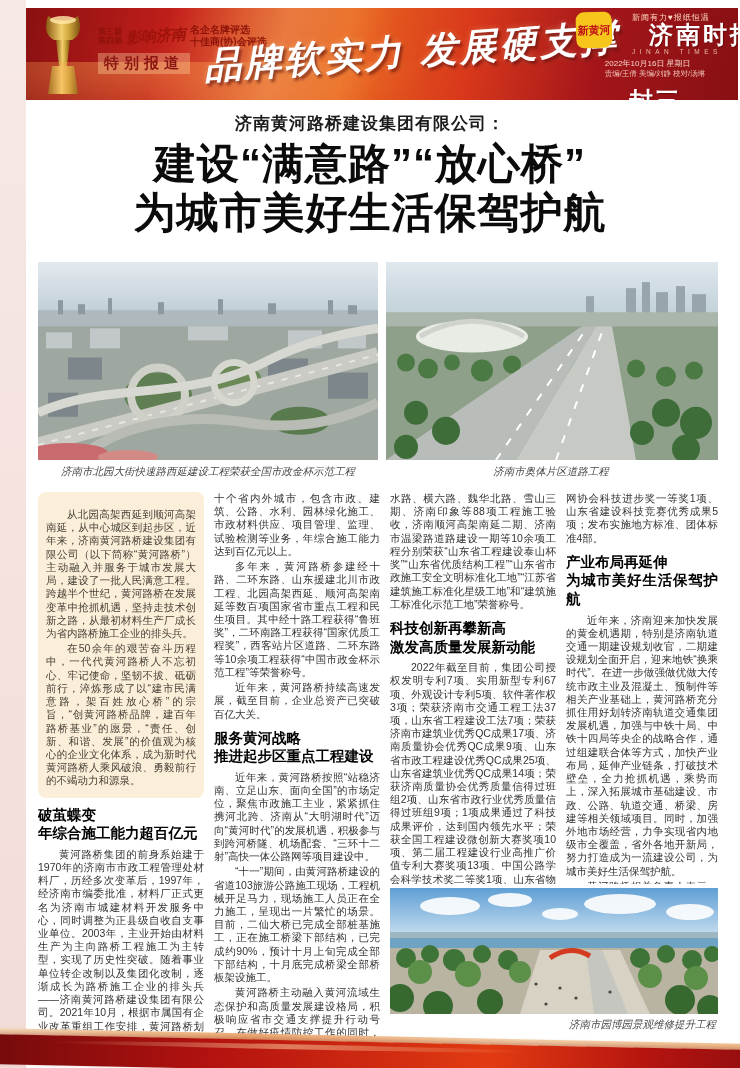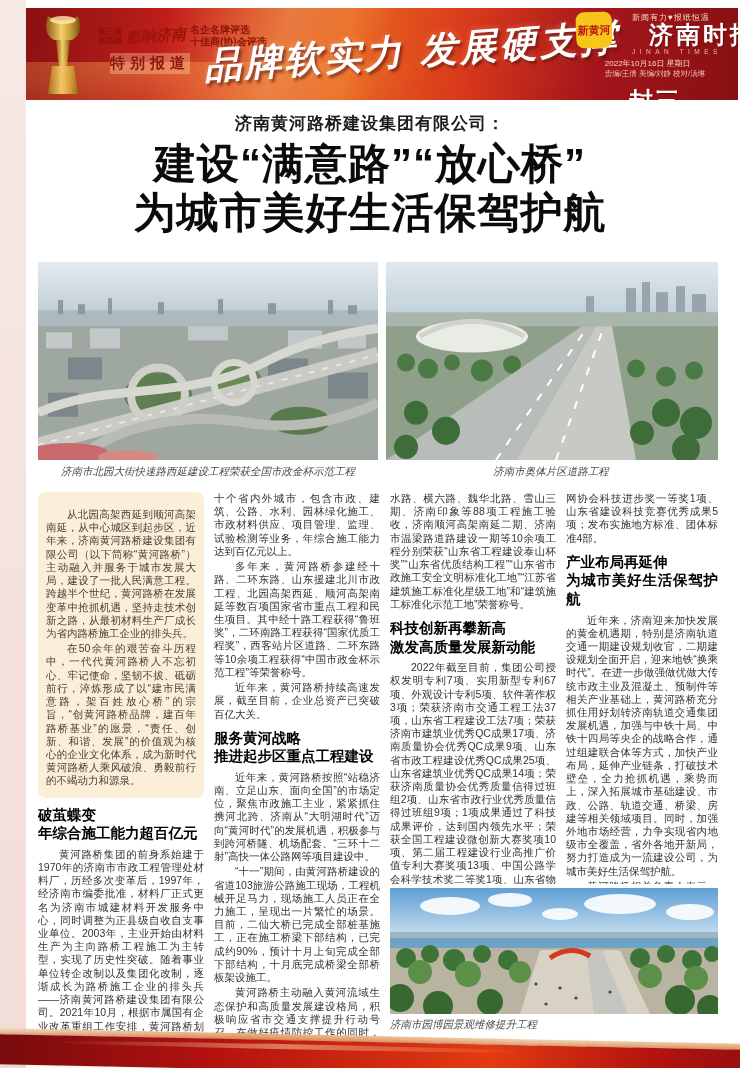--- a/index.html
+++ b/index.html
@@ -21,21 +21,21 @@
   .banner::after{content:"";position:absolute;left:-20px;top:54px;width:430px;height:80px;
     background:radial-gradient(ellipse at 30% 0%,rgba(255,170,80,.45),rgba(255,170,80,0) 70%);}
   .trophy{position:absolute;left:8px;top:2px;width:58px;height:88px;}
   .award{position:absolute;left:72px;top:16px;width:190px;color:#8c1208;z-index:2;}
   .award-row{display:flex;align-items:center;gap:4px;}
   .award-ed{font-size:8px;font-weight:bold;line-height:1.15;color:#8c1208;}
   .award-name{font-size:15px;font-weight:bold;font-style:italic;
     font-family:"Liberation Serif","DejaVu Serif",serif;color:#9c130a;transform:rotate(-4deg);}
   .award-subs{font-size:10px;font-weight:bold;line-height:1.2;color:#8c1208;}
   .special{margin-top:5px;display:inline-block;font-size:15px;font-weight:900;letter-spacing:5px;
-    color:#8b1510;background:rgba(255,220,170,.35);padding:1px 0;border-radius:0;margin-left:12px;}
+    color:#8b1510;background:rgba(255,220,170,.35);padding:1px 6px;border-radius:0;}
   .slogan{position:absolute;left:178px;top:20px;width:390px;z-index:3;
     font-size:37px;font-weight:900;font-style:italic;letter-spacing:3px;color:#ffffff;
     transform:rotate(-4deg);text-shadow:2px 3px 3px rgba(80,0,0,.6),0 0 6px rgba(255,230,180,.35);
     font-family:"DejaVu Sans",sans-serif;white-space:nowrap;}
   .masthead{position:absolute;right:4px;top:4px;width:158px;z-index:3;color:#fff;}
   .m-top{display:flex;gap:5px;align-items:flex-start;}
   .app-logo{width:36px;height:36px;background:#f6c61d;border-radius:8px;flex:0 0 36px;
     display:flex;align-items:center;justify-content:center;font-size:11px;font-weight:900;
     color:#c01118;font-family:"Liberation Serif","DejaVu Serif",serif;transform:rotate(-2deg);}
   .m-names{flex:1;min-width:0;margin-left:15px;}
@@ -58,21 +58,21 @@
 
   
   .photo{position:absolute;top:262px;height:198px;overflow:hidden;z-index:2;}
   .photo svg{display:block;width:100%;height:100%;}
   .photo-left{left:38px;width:340px;}
   .photo-right{left:386px;width:332px;}
   .caption{position:absolute;font-size:10.5px;color:#4a4a4a;font-style:italic;z-index:2;
     font-family:"Liberation Serif","DejaVu Serif",serif;}
   .cap-left{left:38px;width:340px;top:465px;text-align:center;}
   .cap-right{left:386px;width:330px;top:465px;text-align:center;}
-  .cap-bottom{left:390px;width:326px;top:1018px;text-align:left;}
+  .cap-bottom{left:390px;width:326px;top:1018px;text-align:right;}
 
   
   .col{position:absolute;top:492px;font-size:10.5px;line-height:1.26;color:#333;
     text-align:justify;overflow:hidden;z-index:1;}
   .col-1{left:38px;width:166px;height:548px;}
   .col-2{left:214px;width:166px;height:548px;}
   .col-3{left:390px;width:166px;height:392px;}
   .col-4{left:566px;width:152px;height:392px;}
   .col p{margin:0 0 2px;text-indent:2em;}
   .col p.cont{text-indent:0;}

